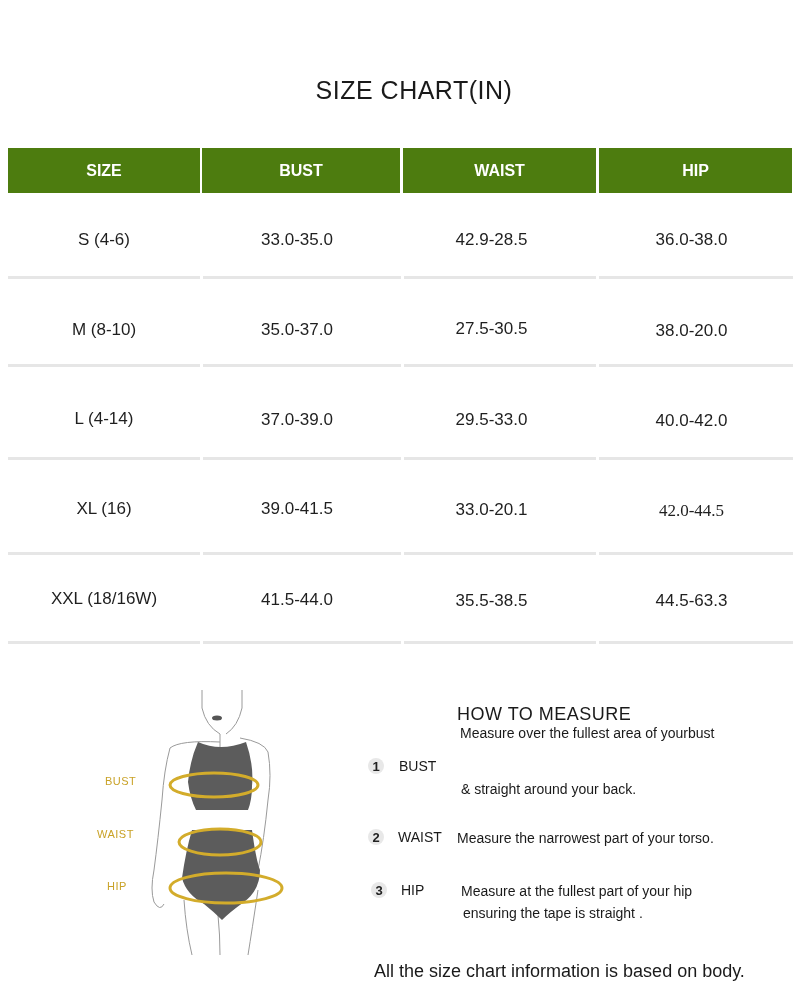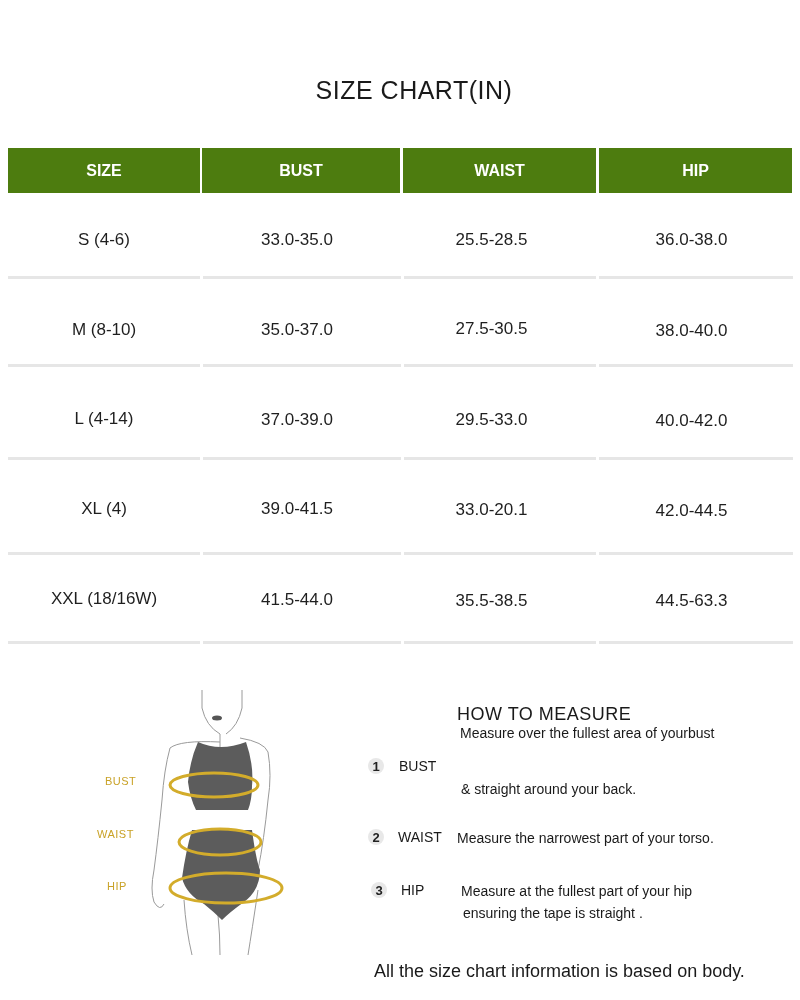--- a/index.html
+++ b/index.html
@@ -23,37 +23,37 @@
 
 <div class="hdr" style="left:8px;width:192px;">SIZE</div>
 <div class="hdr" style="left:202px;width:198px;">BUST</div>
 <div class="hdr" style="left:403px;width:193px;">WAIST</div>
 <div class="hdr" style="left:599px;width:193px;">HIP</div>
 
 <div>
 
   <div class="cell" style="left:8px;width:192px;top:220px;height:40px;">S (4-6)</div>
   <div class="cell" style="left:202px;width:190px;top:220px;height:40px;">33.0-35.0</div>
-  <div class="cell" style="left:395px;width:193px;top:220px;height:40px;">25.5-28.5</div>
+  <div class="cell" style="left:395px;width:193px;top:220px;height:40px;">42.9-28.5</div>
   <div class="cell" style="left:595px;width:193px;top:220px;height:40px;">36.0-38.0</div>
 
   <div class="cell" style="left:8px;width:192px;top:310px;height:40px;">M (8-10)</div>
   <div class="cell" style="left:202px;width:190px;top:310px;height:40px;">35.0-37.0</div>
   <div class="cell" style="left:395px;width:193px;top:309px;height:40px;">27.5-30.5</div>
-  <div class="cell" style="left:595px;width:193px;top:311px;height:40px;">38.0-40.0</div>
+  <div class="cell" style="left:595px;width:193px;top:311px;height:40px;">38.0-20.0</div>
 
   <div class="cell" style="left:8px;width:192px;top:399px;height:40px;">L (4-14)</div>
   <div class="cell" style="left:202px;width:190px;top:400px;height:40px;">37.0-39.0</div>
   <div class="cell" style="left:395px;width:193px;top:400px;height:40px;">29.5-33.0</div>
   <div class="cell" style="left:595px;width:193px;top:401px;height:40px;">40.0-42.0</div>
 
-  <div class="cell" style="left:8px;width:192px;top:489px;height:40px;">XL (4)</div>
+  <div class="cell" style="left:8px;width:192px;top:489px;height:40px;">XL (16)</div>
   <div class="cell" style="left:202px;width:190px;top:489px;height:40px;">39.0-41.5</div>
   <div class="cell" style="left:395px;width:193px;top:490px;height:40px;">33.0-20.1</div>
-  <div class="cell" style="left:595px;width:193px;top:491px;height:40px;">42.0-44.5</div>
+  <div class="cell" style="left:595px;width:193px;top:491px;height:40px;font-family:Liberation Serif, serif;">42.0-44.5</div>
 
   <div class="cell" style="left:8px;width:192px;top:579px;height:40px;">XXL (18/16W)</div>
   <div class="cell" style="left:202px;width:190px;top:580px;height:40px;">41.5-44.0</div>
   <div class="cell" style="left:395px;width:193px;top:581px;height:40px;">35.5-38.5</div>
   <div class="cell" style="left:595px;width:193px;top:581px;height:40px;">44.5-63.3</div>
 </div>
 
 <div>
   <div class="sep" style="top:276px;left:8px;width:192px;"></div>
   <div class="sep" style="top:276px;left:203px;width:198px;"></div>

